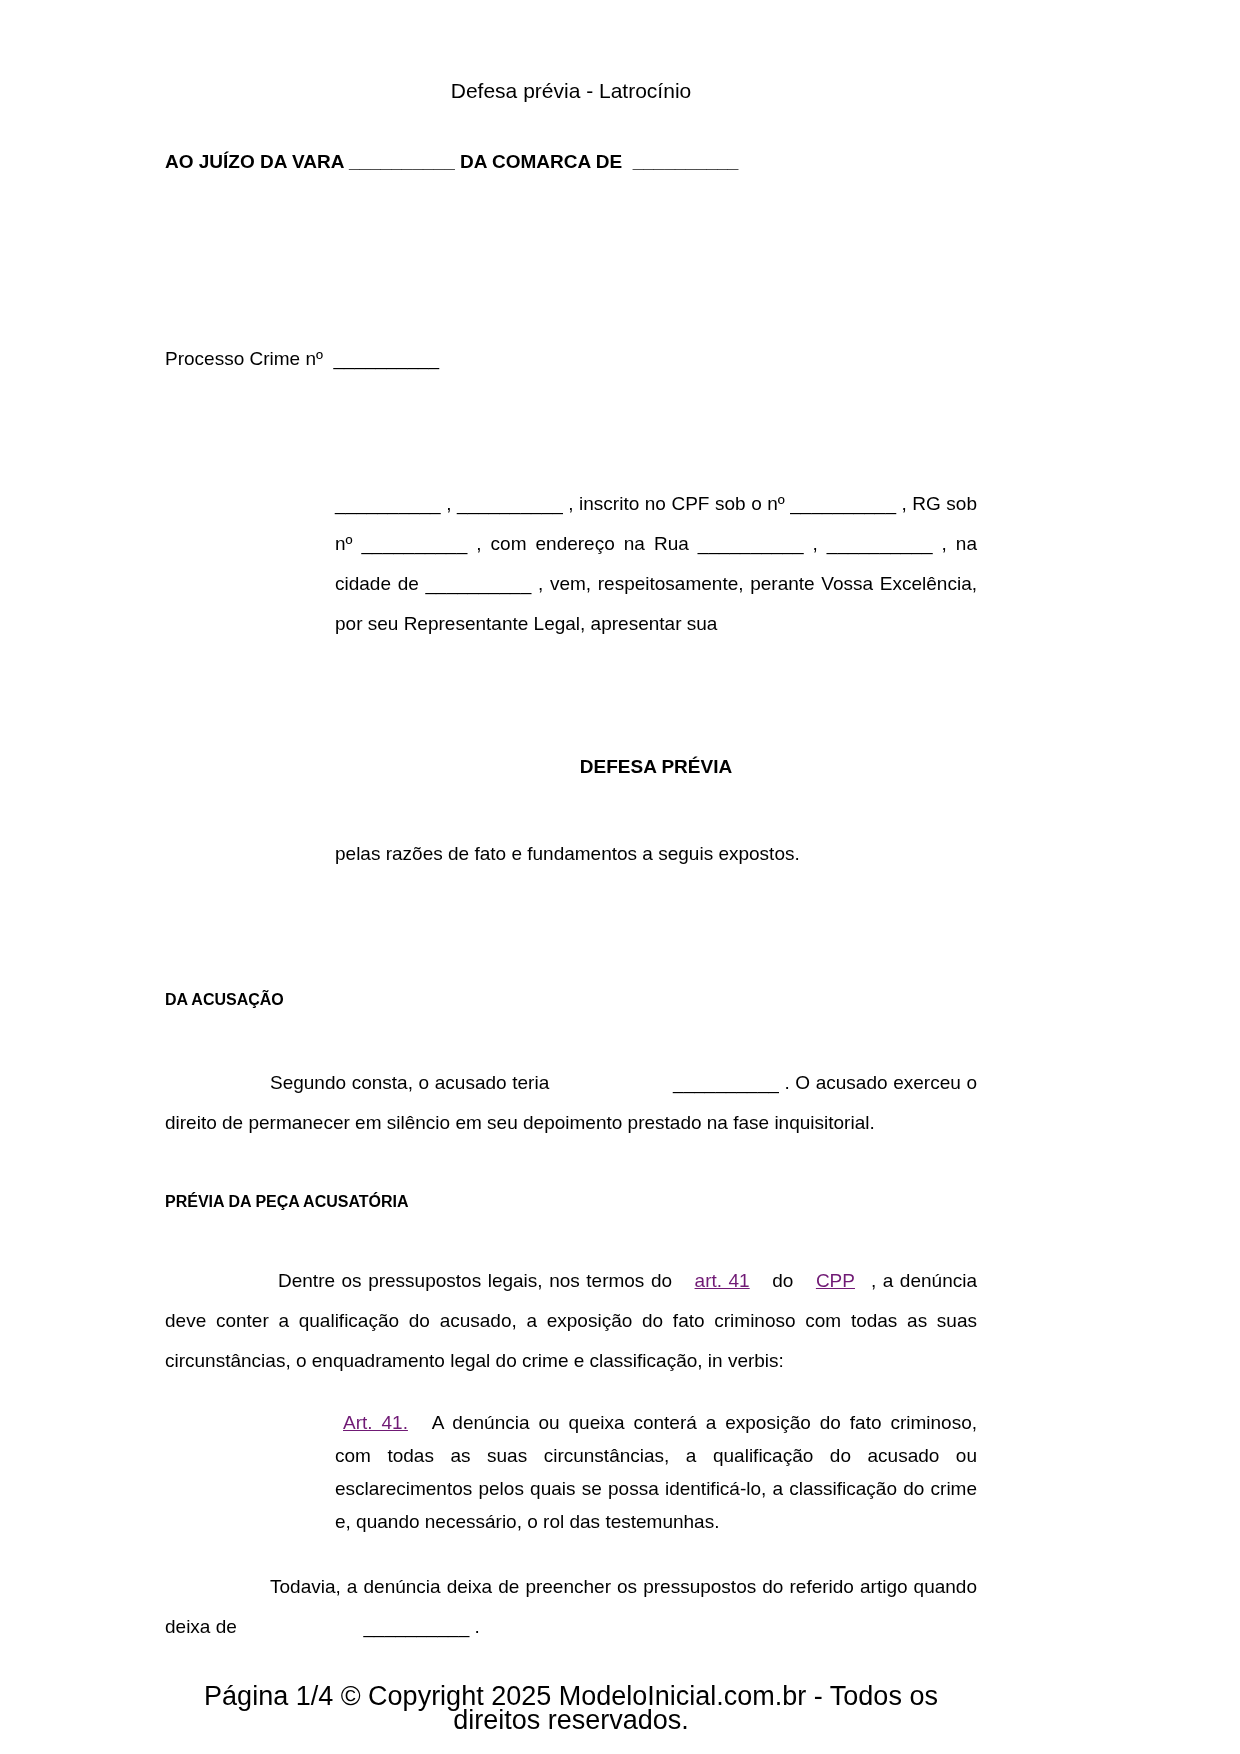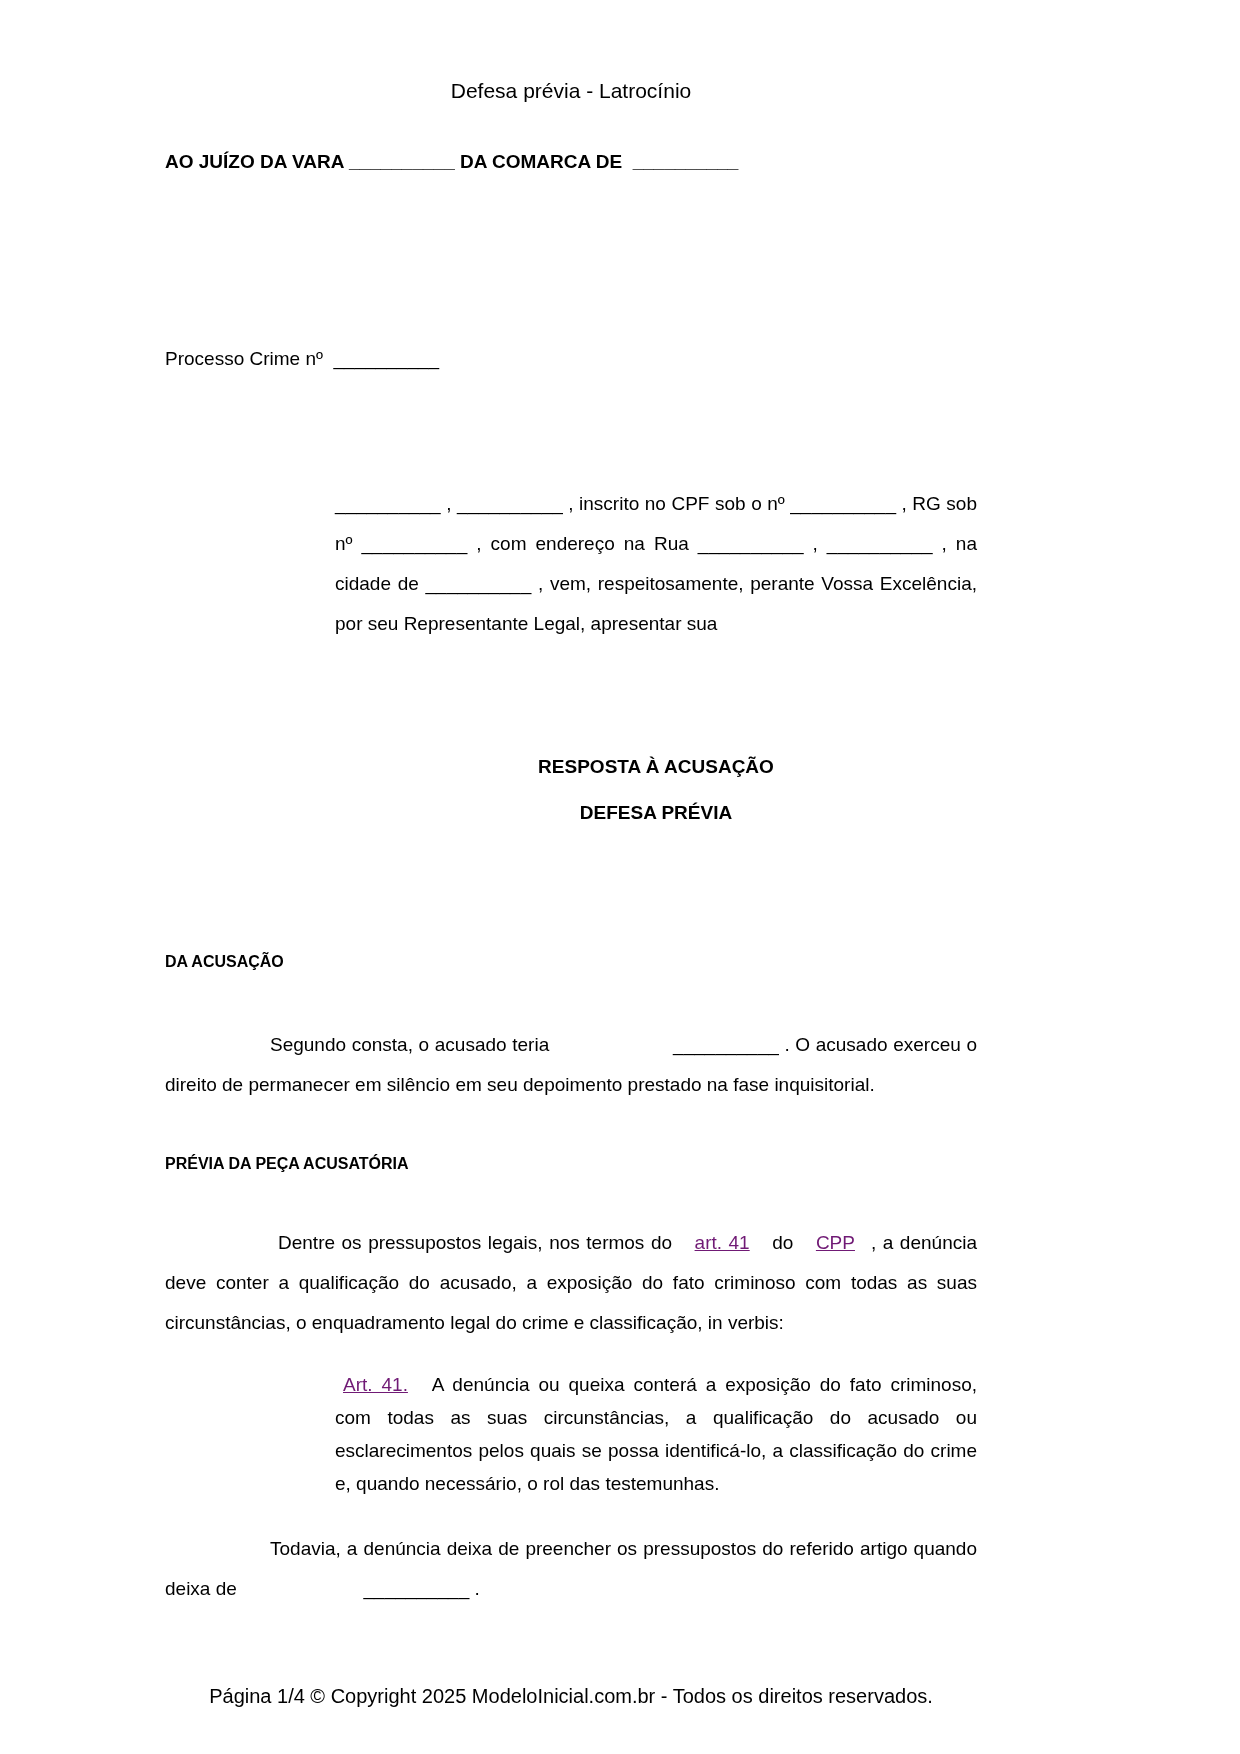--- a/index.html
+++ b/index.html
@@ -84,43 +84,43 @@
     color: #701a75;
     text-decoration: underline;
     cursor: pointer;
   }
   .footer {
     position: absolute;
     left: 133px;
     top: 1660px;
     width: 844px;
     text-align: center;
-    font-size: 20px;
+    font-size: 27px;
     line-height: 24px;
   }
 </style>
 </head>
 <body>
 
 <div class="page">
   <div class="content">
 
     <div class="doc-title">Defesa prévia - Latrocínio</div>
 
     <div class="addressee">AO JUÍZO DA VARA __________ DA COMARCA DE &nbsp;__________</div>
 
     <div class="process-line">Processo Crime nº &nbsp;__________</div>
 
     <p class="qualification">__________ , __________ , inscrito no CPF sob o nº __________ , RG sob nº __________ , com endereço na Rua __________ , __________ , na cidade de __________ , vem, respeitosamente, perante Vossa Excelência, por seu Representante Legal, apresentar sua</p>
 
     <div class="center-head">
-      <div>RESPOSTA À ACUSAÇÃO</div>
       <div>DEFESA PRÉVIA</div>
     </div>
 
+    <p class="reasons">pelas razões de fato e fundamentos a seguis expostos.</p>
 
     <div class="section-heading h-acusacao">DA ACUSAÇÃO</div>
 
 
     <p class="p-first-indent p-segundo">Segundo consta, o acusado teria &nbsp;&nbsp;&nbsp;&nbsp;&nbsp;&nbsp;&nbsp;&nbsp;&nbsp;&nbsp;&nbsp;&nbsp;&nbsp;&nbsp;&nbsp;&nbsp;&nbsp;&nbsp;&nbsp;&nbsp; __________ . O acusado exerceu o direito de permanecer em silêncio em seu depoimento prestado na fase inquisitorial.</p>
 
     <div class="section-heading h-inepcia">PRÉVIA DA PEÇA ACUSATÓRIA</div>
 
     <p class="p-first-indent p-dentre"><span>Dentre os pressupostos legais, nos termos do </span><a class="doc-link">art. 41</a><span> do </span><a class="doc-link">CPP</a><span>, a denúncia deve conter a qualificação do acusado, a exposição do fato criminoso com todas as suas circunstâncias, o enquadramento legal do crime e classificação, in verbis:</span></p>
 

